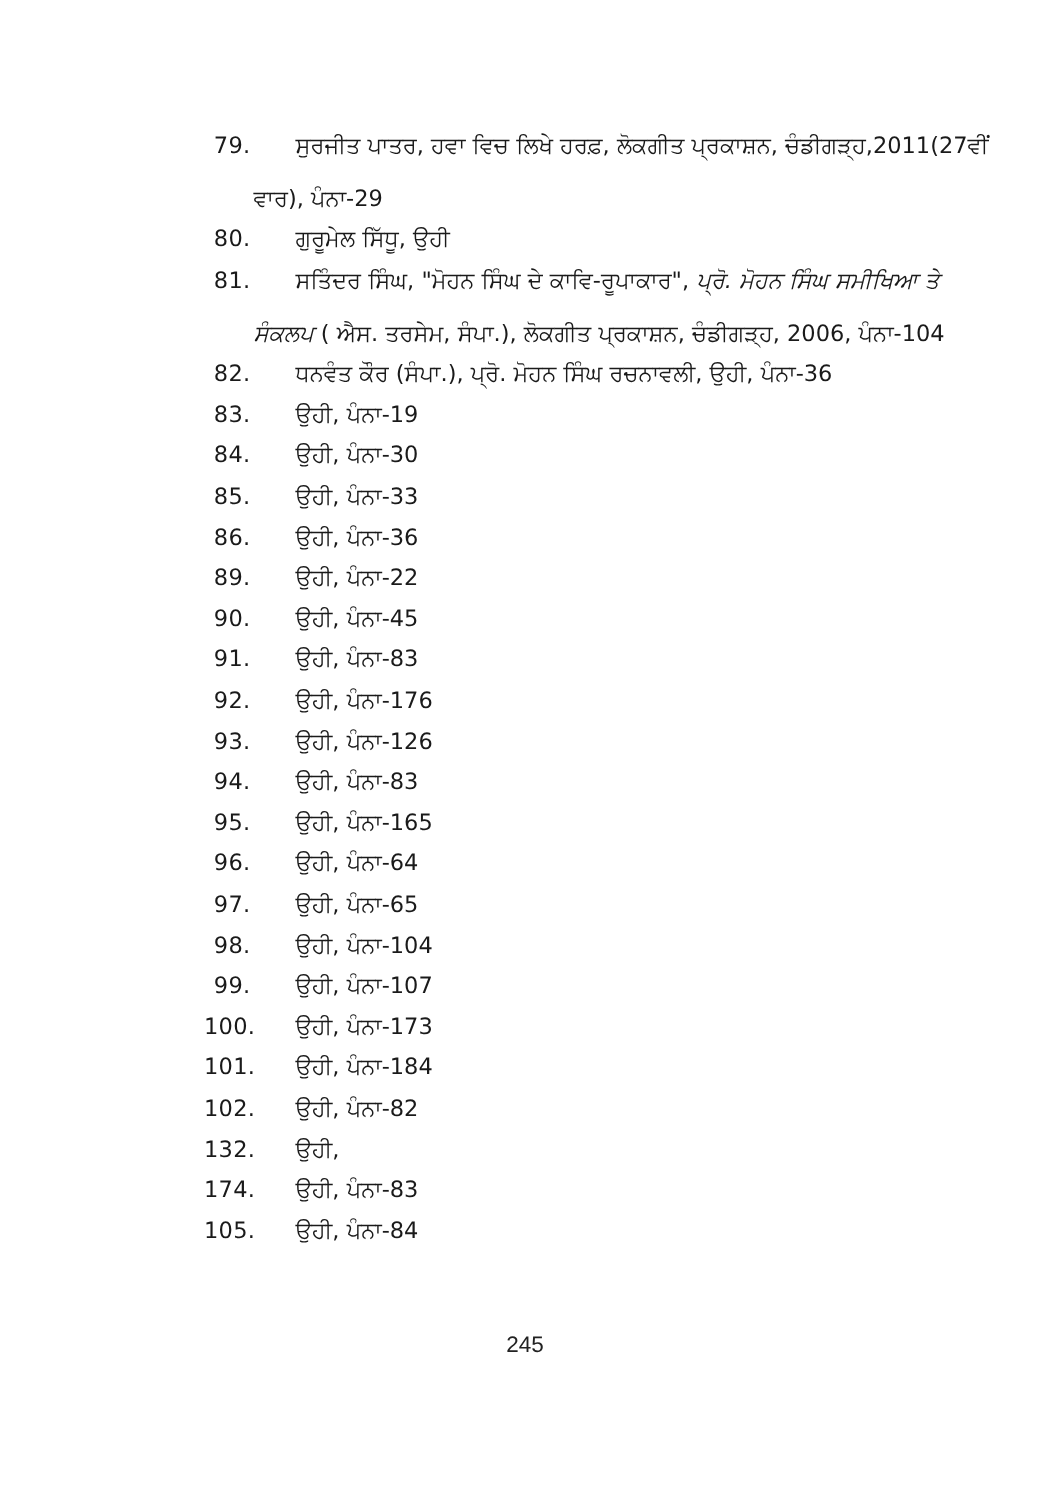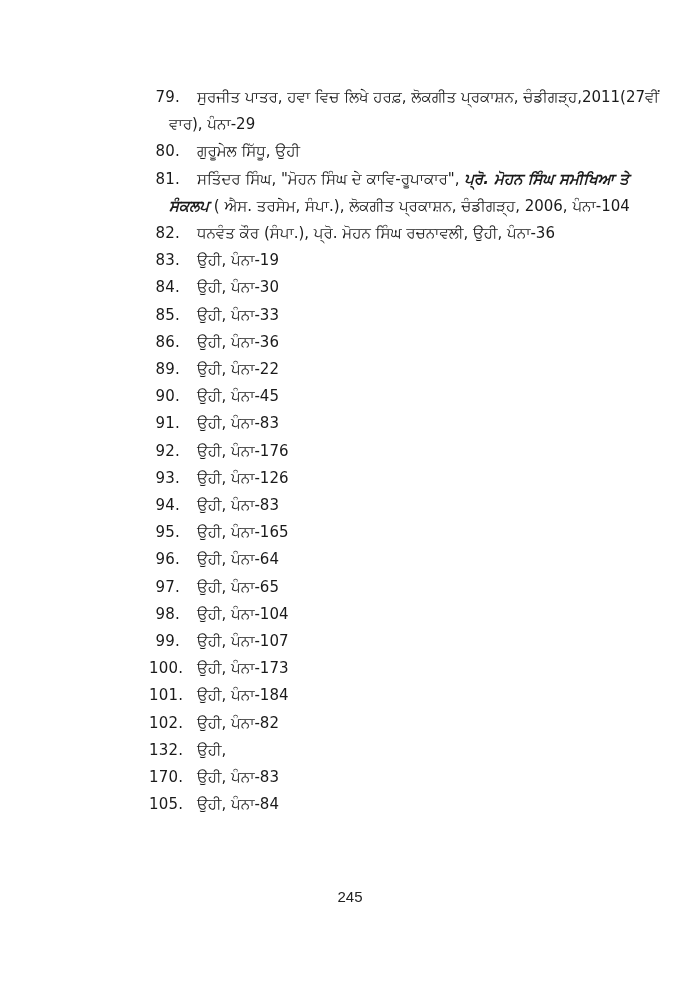--- a/index.html
+++ b/index.html
@@ -38,32 +38,31 @@
       line-height: 27.2px;
       white-space: nowrap;
     }
     .note .num {
       position: absolute;
       left: 0;
       top: 0;
       width: 31px;
       text-align: right;
       letter-spacing: 0.2px;
-      margin-left: 13px;
     }
     .note .body {
       display: block;
       margin-left: 28px;
     }
     .note .line2 {
       display: block;
+      margin-top: 8px;
     }
     .italic {
       font-style: italic;
-      font-weight: bold;
     }
     .page-number {
       position: absolute;
       left: 0;
       width: 700px;
       top: 888px;
       text-align: center;
       font-family: "Liberation Sans", sans-serif;
       font-size: 15px;
       color: #222;
@@ -167,21 +166,21 @@
     </li>
     <li class="note">
       <span class="num">102.</span>
       <span class="body">ਉਹੀ, ਪੰਨਾ-82</span>
     </li>
     <li class="note">
       <span class="num">132.</span>
       <span class="body">ਉਹੀ,</span>
     </li>
     <li class="note">
-      <span class="num">170.</span>
+      <span class="num">174.</span>
       <span class="body">ਉਹੀ, ਪੰਨਾ-83</span>
     </li>
     <li class="note">
       <span class="num">105.</span>
       <span class="body">ਉਹੀ, ਪੰਨਾ-84</span>
     </li>
   </ol>
 
   <div class="page-number">245</div>
 </div>

